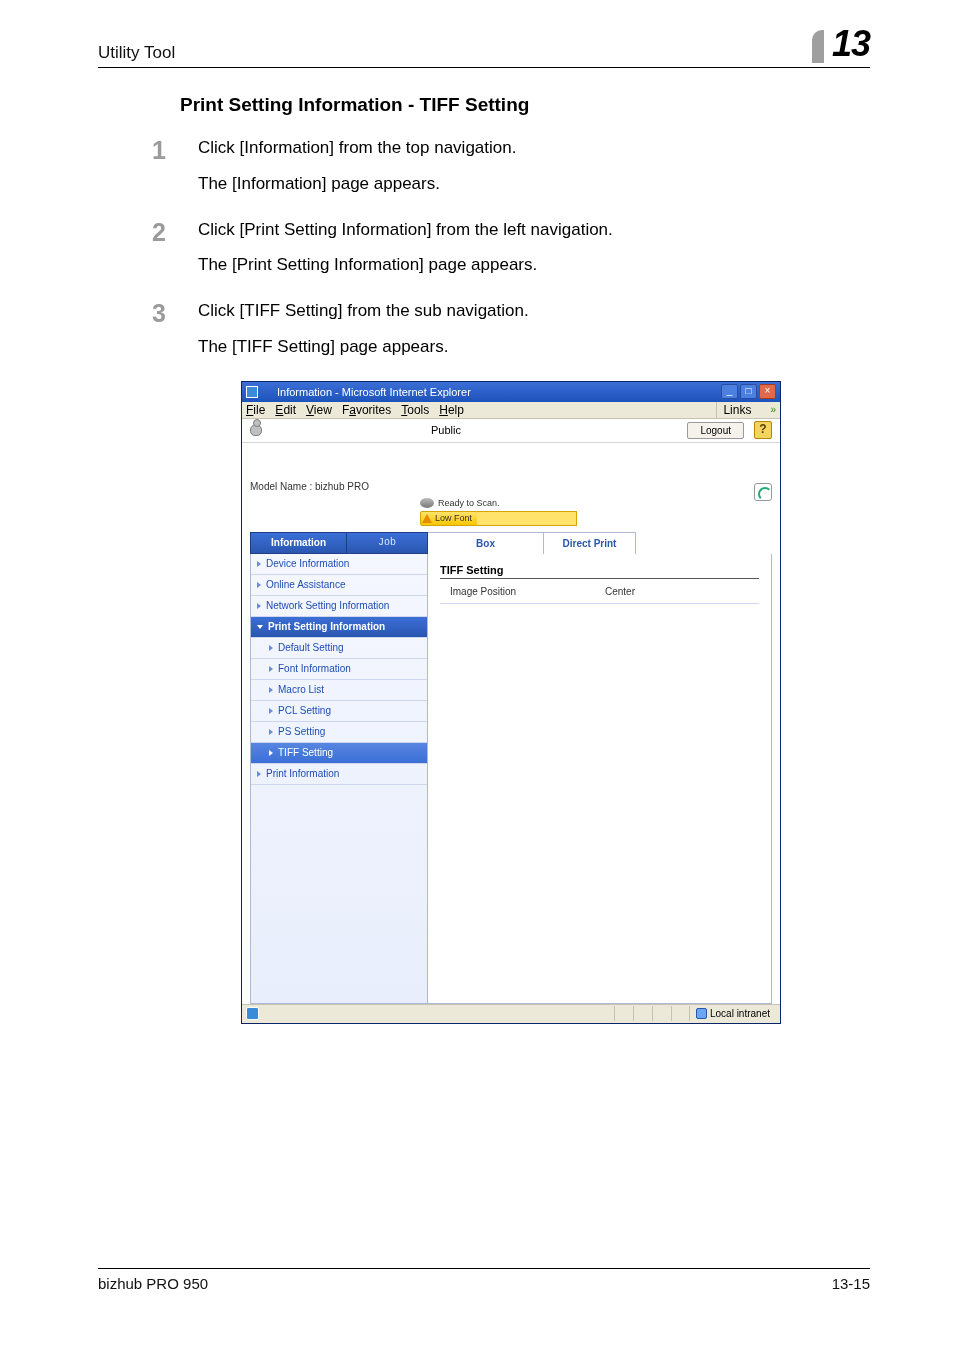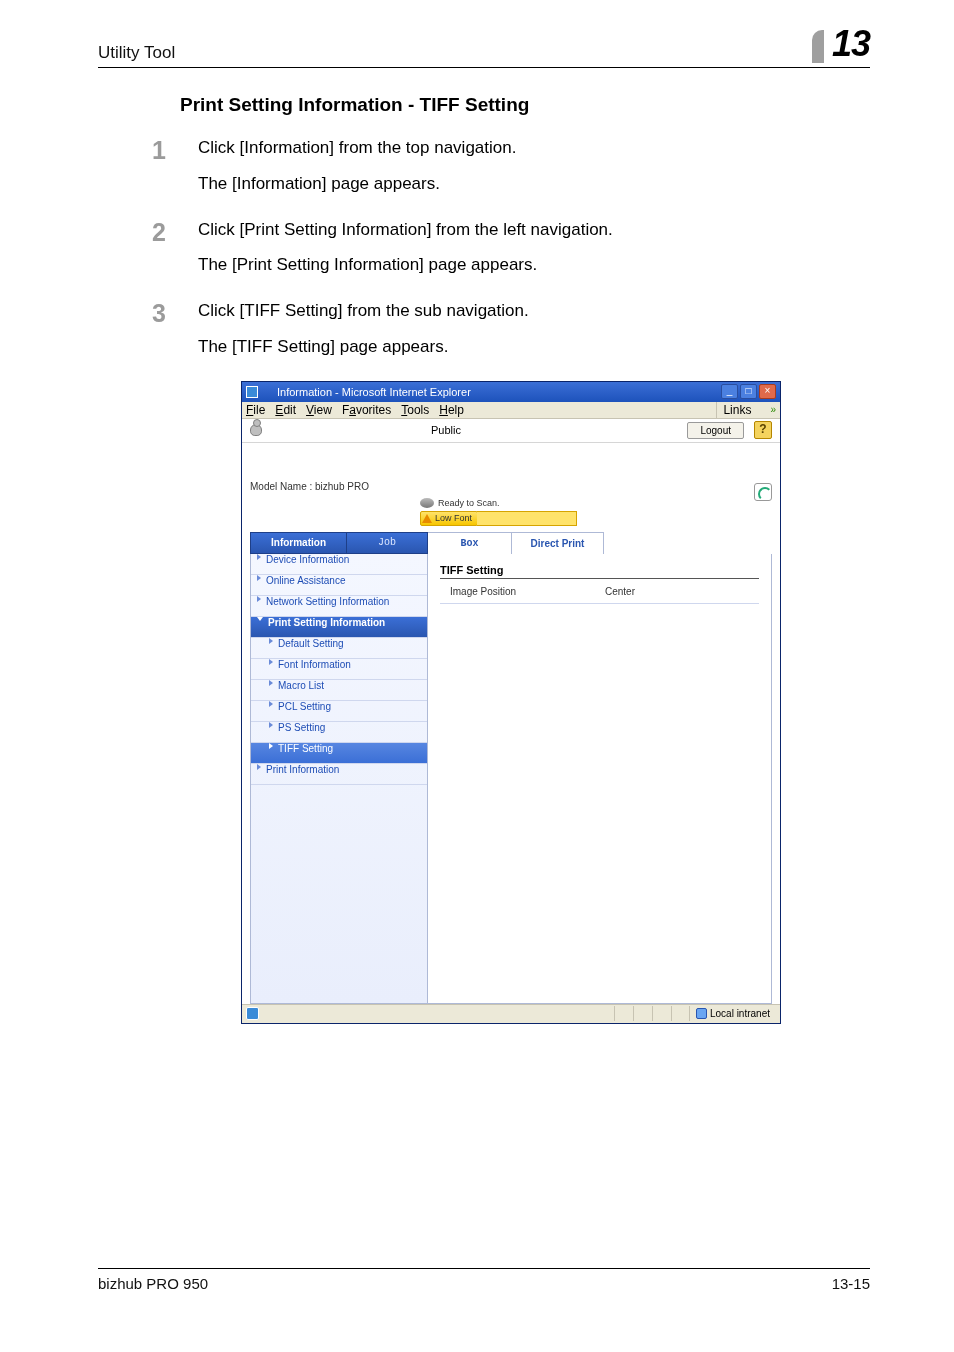--- a/index.html
+++ b/index.html
@@ -186,29 +186,29 @@
     color: #fff; font-size: 10px; display: flex; align-items: center; justify-content: center;
     border: 1px solid #1e3f88; position: relative;
   }
   .maintab.info { width: 96px; font-weight: 700; border-right: none; }
   .maintab.job { width: 82px; font-weight: 400; color: #dbe6ff; font-family: Liberation Mono, monospace; }
   .subtab {
     height: 22px; background: #fff; color: #2a56b0; font-size: 10px; font-weight: 700;
     display: flex; align-items: center; justify-content: center;
     border: 1px solid #aeb9d6; border-bottom: none;
   }
-  .subtab.box { width: 84px; border-left: none; font-family: Liberation Mono, monospace; }
+  .subtab.box { width: 116px; border-left: none; }
   .subtab.dp { width: 92px; border-left: none; text-align: right; }
   .appbody { display: flex; margin: 0 8px; height: 450px; }
   .sidebar {
     width: 178px; background: linear-gradient(#f4f7ff,#e9eefc);
     border: 1px solid #aeb9d6; border-top: none; font-size: 10px;
   }
   .side-item {
-    display: flex; align-items: flex-start; height: 21px; padding-left: 6px;
+    display: flex; align-items: center; height: 21px; padding-left: 6px;
     color: #1e4db5; border-bottom: 1px solid #cfd7ee;
   }
   .side-item.deep { padding-left: 18px; }
   .side-item .tri {
     width: 0; height: 0; border-top: 3px solid transparent; border-bottom: 3px solid transparent;
     border-left: 4px solid #6a8bd8; margin-right: 5px;
   }
   .side-item .triD {
     width: 0; height: 0; border-left: 3px solid transparent; border-right: 3px solid transparent;
     border-top: 4px solid #fff; margin-right: 5px;

